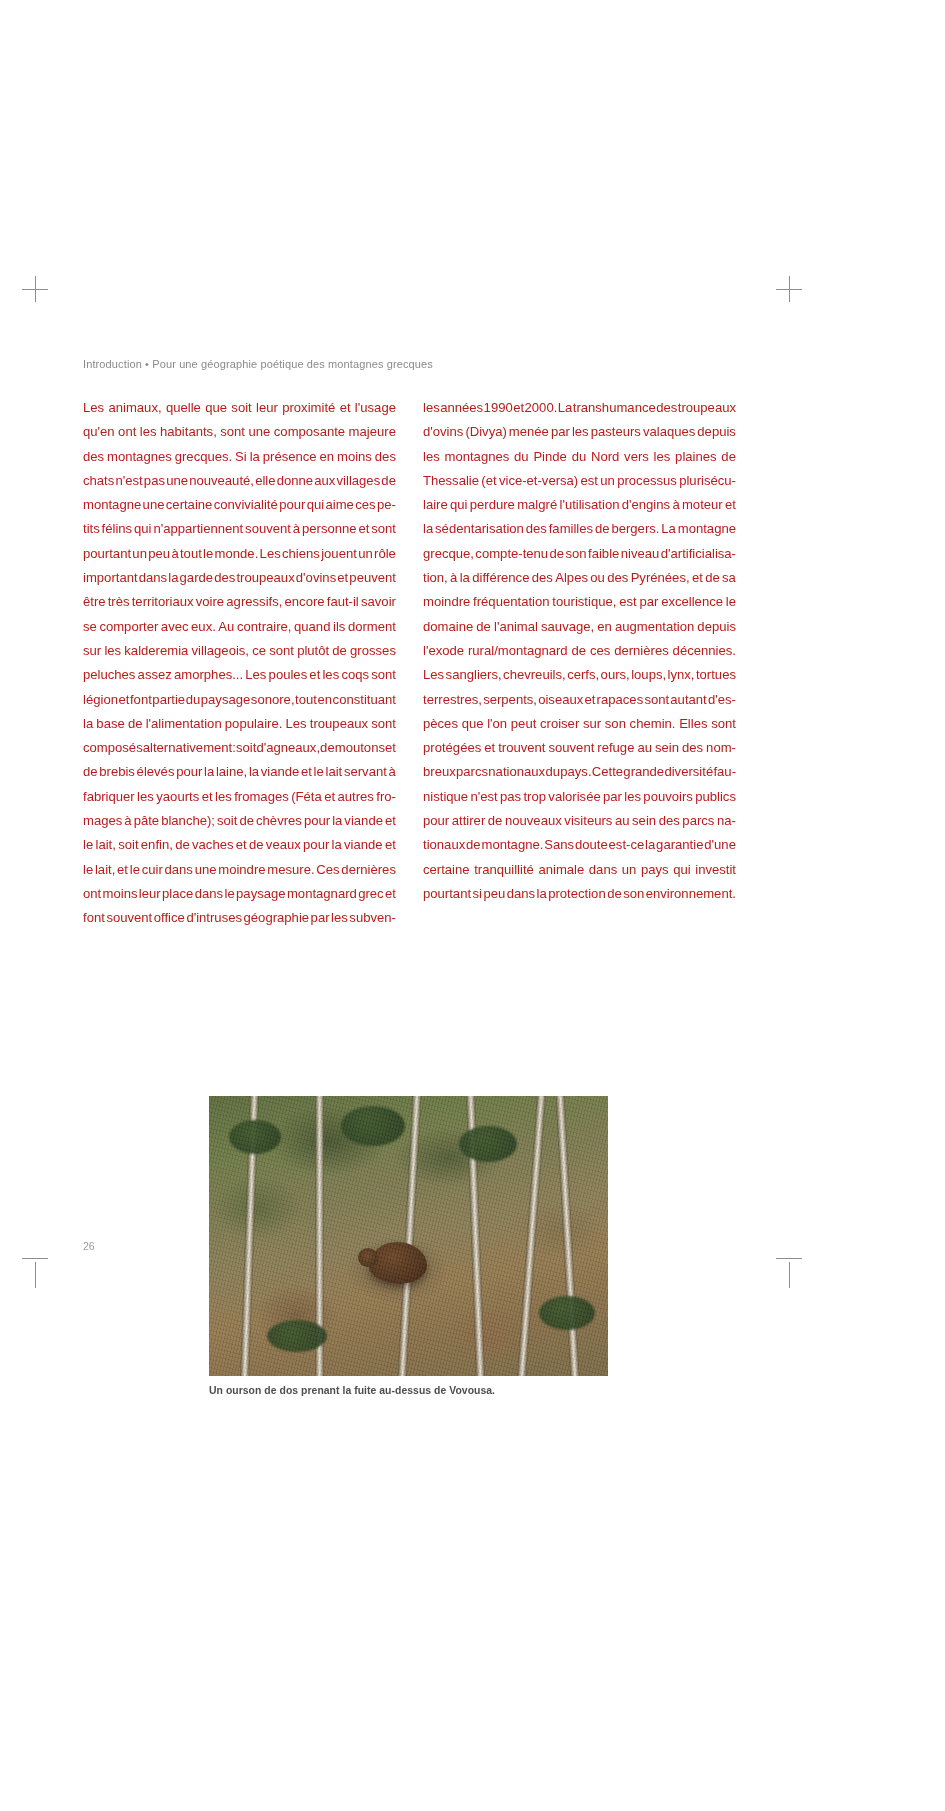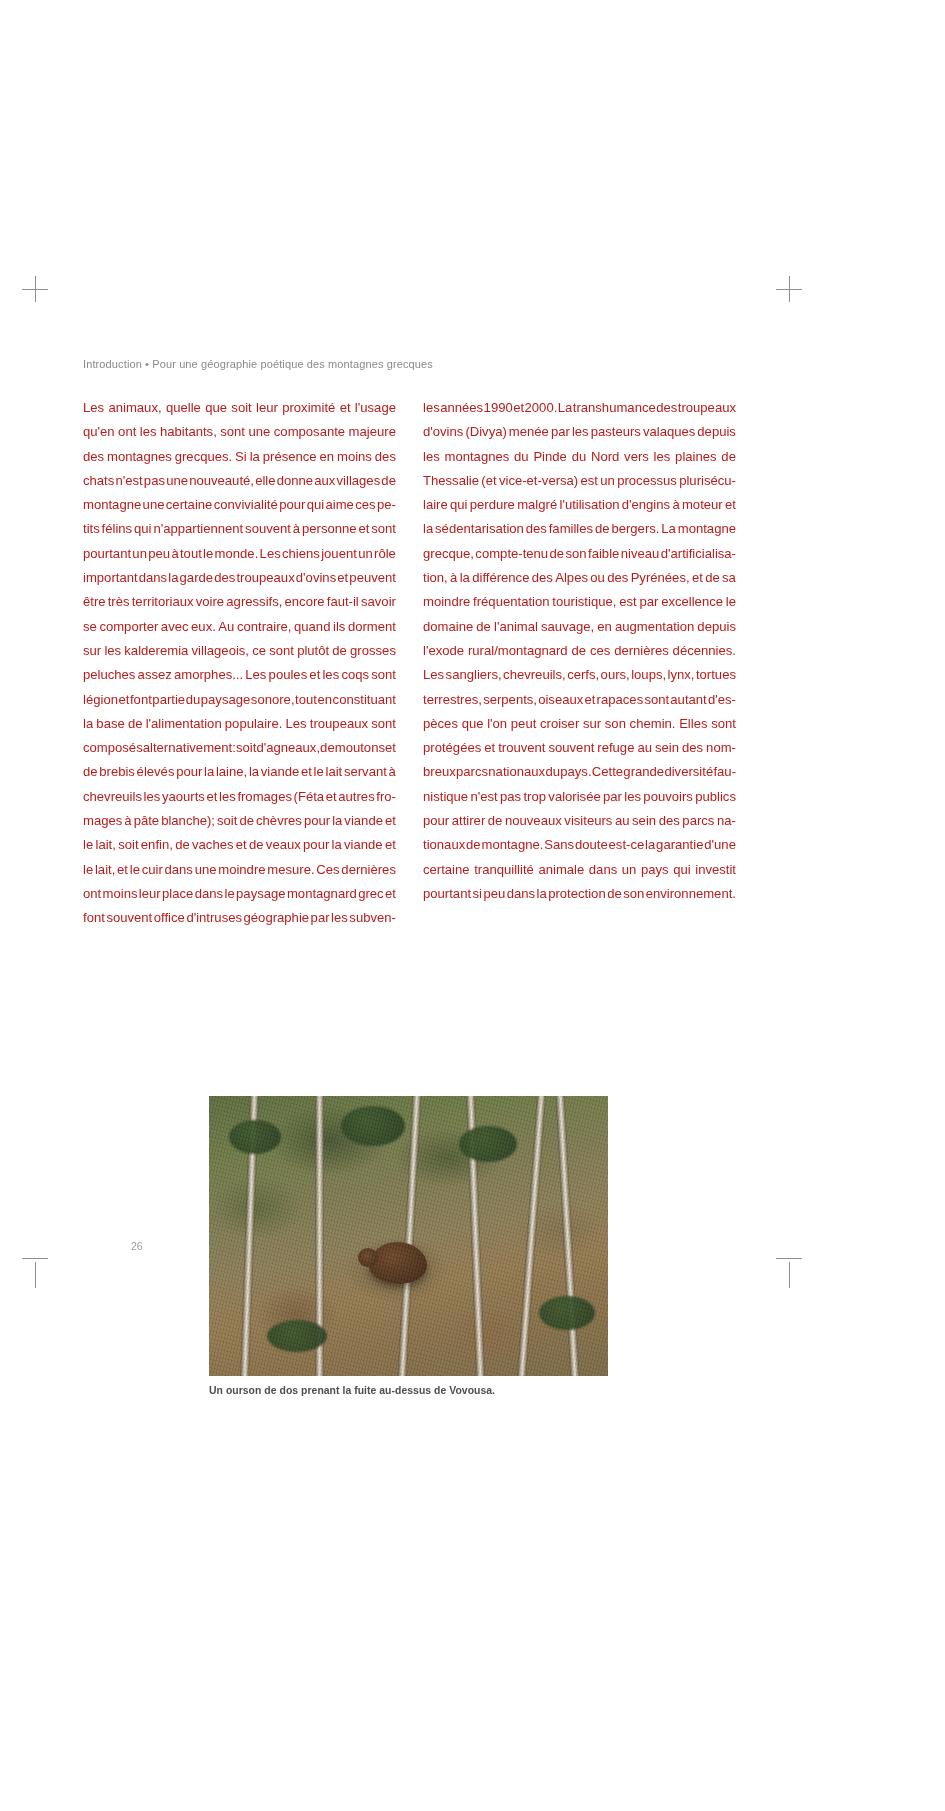--- a/index.html
+++ b/index.html
@@ -149,21 +149,20 @@
     letter-spacing: .05px;
     white-space: nowrap;
   }
 
   .folio {
     position: absolute;
     left: 83px;
     top: 1240px;
     font-size: 10.5px;
     color: #9a9a9a;
-    margin-left: 48px;
   }
 </style>
 </head>
 <body>
 
 <div class="page">
 
   <div class="sheet">
 
     <div class="crop v" style="left:35px; top:276px;"></div>
@@ -357,21 +356,21 @@
               <span>laine,</span>
               <span>la</span>
               <span>viande</span>
               <span>et</span>
               <span>le</span>
               <span>lait</span>
               <span>servant</span>
               <span>à</span>
             </span>
             <span class="line j">
-              <span>chevreuils</span>
+              <span>fabriquer</span>
               <span>les</span>
               <span>yaourts</span>
               <span>et</span>
               <span>les</span>
               <span>fromages</span>
               <span>(Féta</span>
               <span>et</span>
               <span>autres</span>
               <span>fro-</span>
             </span>

